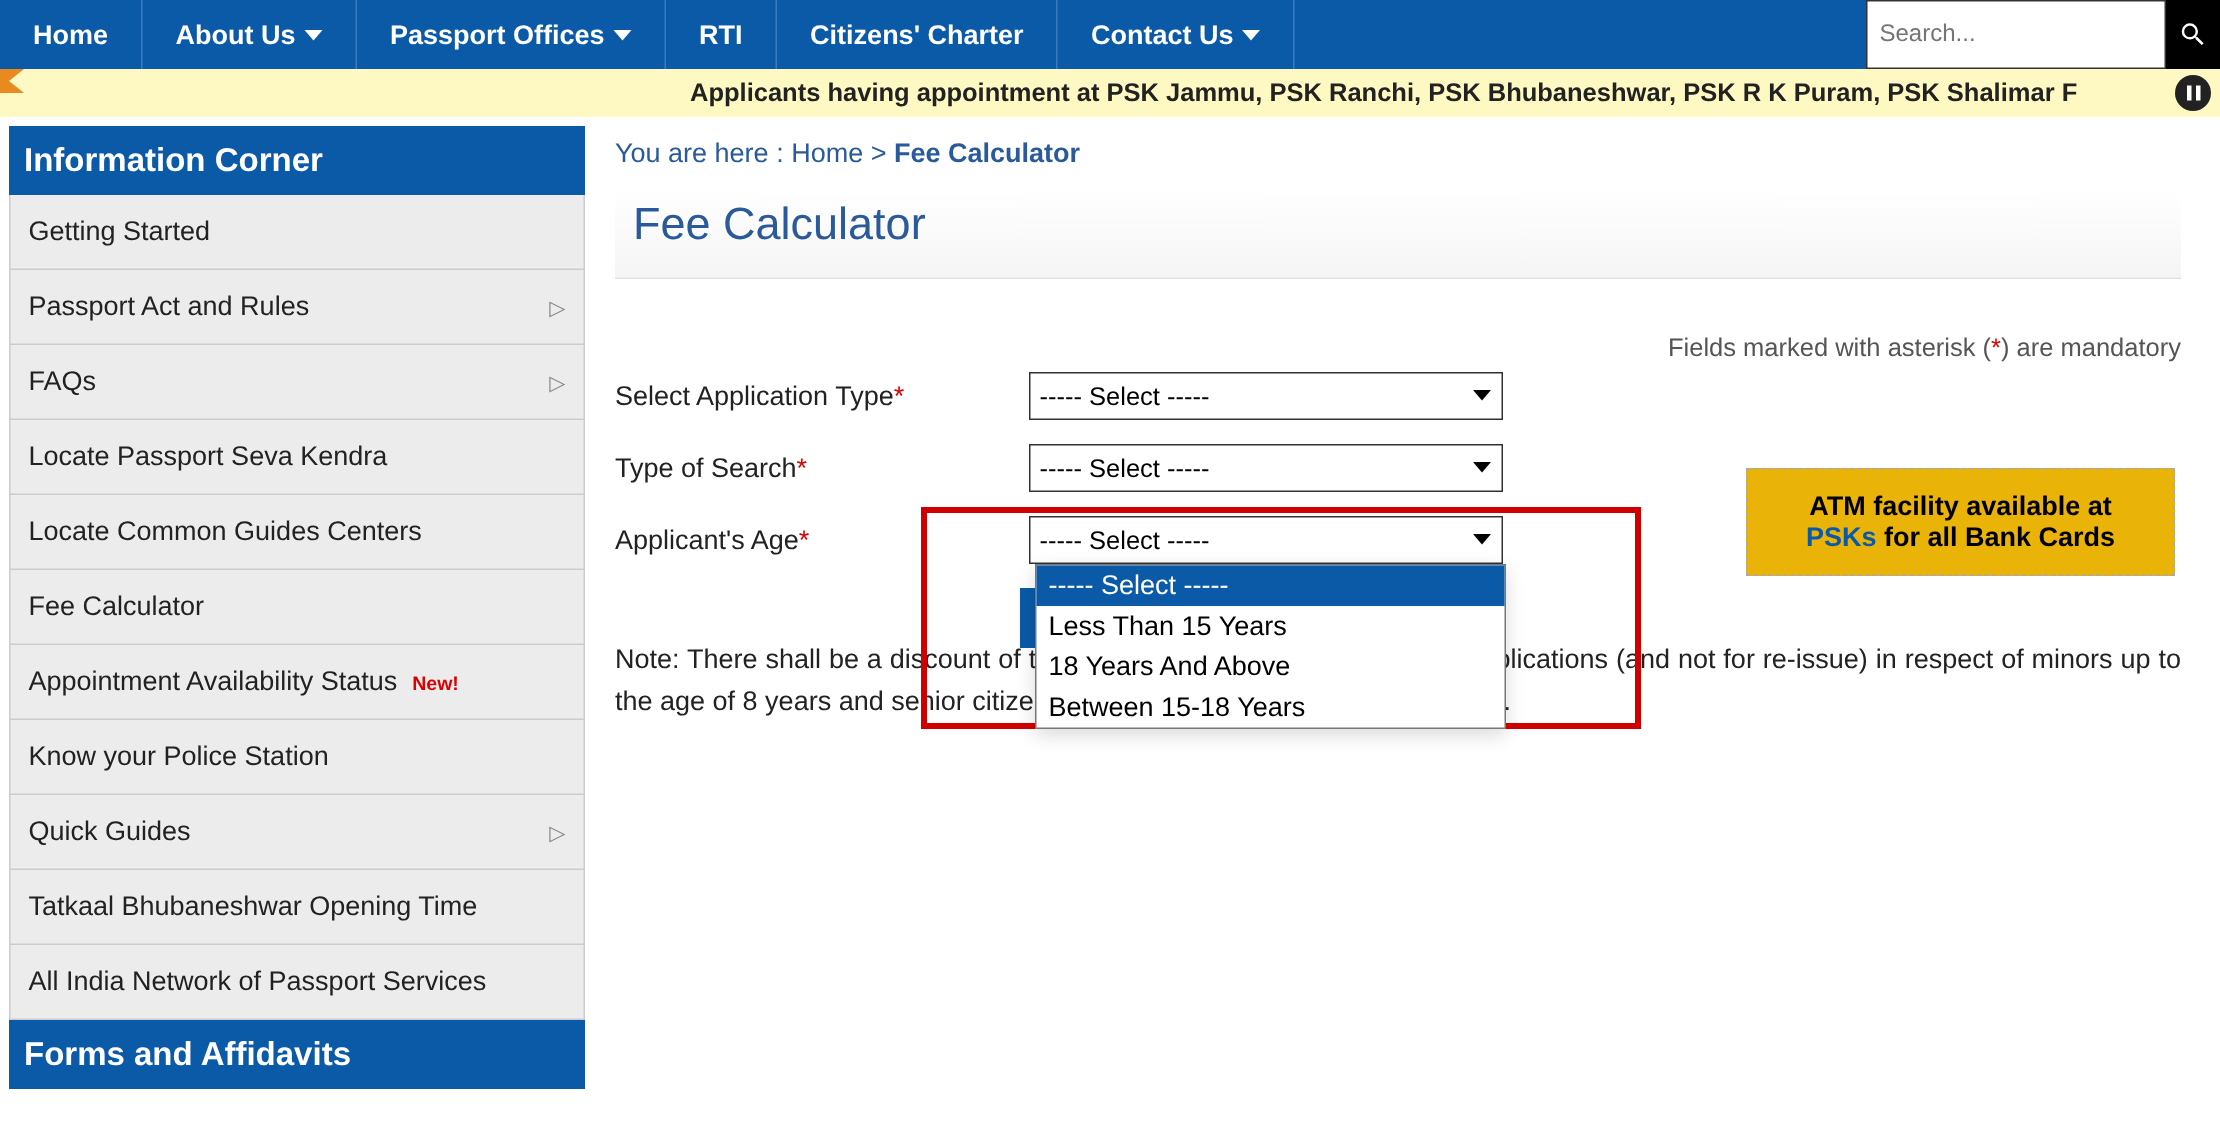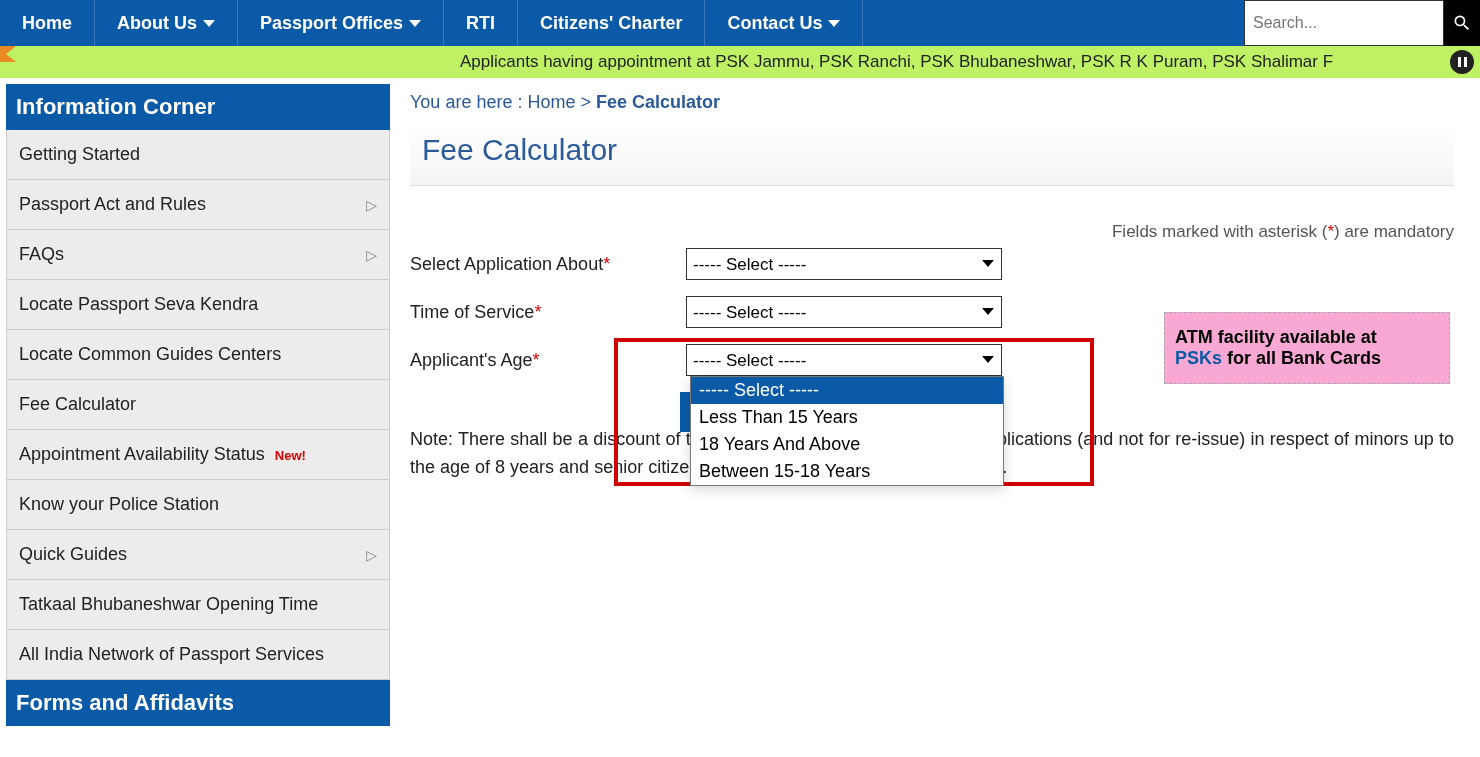--- a/index.html
+++ b/index.html
@@ -8,21 +8,21 @@
 
 .top-nav { display: flex; background: #0a5aa7; height: 46px; align-items: stretch; }
 .nav-item { color: #fff; font-weight: bold; font-size: 18px; display: flex; align-items: center; padding: 0 22px; border-right: 1px solid #3a7bc0; cursor: pointer; white-space: nowrap; }
 .nav-item .caret { margin-left: 6px; display: inline-block; width: 0; height: 0; border-left: 6px solid transparent; border-right: 6px solid transparent; border-top: 7px solid #fff; }
 .search-wrap { margin-left: auto; display: flex; align-items: stretch; }
 .search-input { width: 200px; border: 1px solid #333; padding: 4px 8px; font-size: 16px; margin-left: 30px; }
 .search-btn { width: 36px; background: #000; display: flex; align-items: center; justify-content: center; cursor: pointer; }
 .search-btn svg { width: 20px; height: 20px; fill: #fff; }
 
 
-.marquee-bar { background: #bef264; height: 32px; display: flex; align-items: center; overflow: hidden; position: relative; font-size: 17px; font-weight: normal; color: #222; padding-left: 10px; }
+.marquee-bar { background: #fef9c3; height: 32px; display: flex; align-items: center; overflow: hidden; position: relative; font-size: 17px; font-weight: bold; color: #222; padding-left: 10px; }
 .marquee-text { white-space: nowrap; position: absolute; left: 460px; }
 .pause-btn { position: absolute; right: 6px; width: 24px; height: 24px; border-radius: 50%; background: #222; display: flex; align-items: center; justify-content: center; cursor: pointer; }
 .pause-btn::before, .pause-btn::after { content: ""; width: 3px; height: 10px; background: #fff; margin: 0 1.5px; }
 .orange-tab { position: absolute; left: 0; top: 0; width: 0; height: 0; border-top: 8px solid #e88a1f; border-bottom: 8px solid #e88a1f; border-right: 10px solid transparent; border-left: 6px solid #e88a1f; }
 
 
 .layout { display: flex; padding: 6px; }
 .sidebar { width: 384px; margin-right: 20px; }
 .main { flex: 1; padding-right: 20px; }
 
@@ -40,21 +40,21 @@
 .mandatory-note { text-align: right; color: #555; font-size: 17px; margin-bottom: 6px; }
 .mandatory-note .ast { color: #d00; }
 
 .form-row { display: flex; align-items: center; margin-bottom: 16px; }
 .form-label { width: 276px; font-size: 18px; color: #222; }
 .form-label .ast { color: #d00; }
 .form-select { width: 316px; height: 32px; font-size: 17px; border: 1px solid #333; padding: 2px 28px 2px 6px; appearance: none; background: #fff; position: relative; }
 .select-wrap { position: relative; width: 316px; }
 .select-wrap::after { content: ""; position: absolute; right: 8px; top: 12px; width: 0; height: 0; border-left: 6px solid transparent; border-right: 6px solid transparent; border-top: 7px solid #000; pointer-events: none; }
 
-.atm-box { position: absolute; right: 24px; top: 228px; width: 286px; border: 1px dashed #aaa; background: #f9a8d4; padding: 14px 10px; font-size: 18px; }
+.atm-box { position: absolute; right: 24px; top: 228px; width: 286px; border: 1px dashed #aaa; background: #eab308; padding: 14px 10px; text-align: center; font-size: 18px; }
 .atm-box .psk { color: #0a5aa7; font-weight: bold; }
 
 .main-rel { position: relative; }
 
 
 .highlight-box { position: absolute; border: 4px solid #d10000; left: 614px; top: 338px; width: 480px; height: 148px; pointer-events: none; z-index: 5; }
 .dropdown-list { position: absolute; left: 690px; top: 376px; width: 314px; border: 1px solid #777; background: #fff; box-shadow: 0 4px 12px rgba(0,0,0,0.15); z-index: 10; }
 .dd-opt { padding: 3px 8px; font-size: 18px; cursor: pointer; }
 .dd-opt.sel { background: #0a5aa7; color: #fff; }
 
@@ -157,25 +157,25 @@
     <div class="mandatory-note">
       <span>Fields marked with asterisk (</span><span class="ast">*</span><span>) are mandatory</span>
     </div>
 
     <div class="atm-box">
       <div><b>ATM facility available at</b></div>
       <div><span class="psk">PSKs</span><b>  for all Bank Cards</b></div>
     </div>
 
     <div class="form-row">
-      <div class="form-label"><span>Select Application About</span><span class="ast">*</span></div>
+      <div class="form-label"><span>Select Application Type</span><span class="ast">*</span></div>
       <div class="select-wrap"><select class="form-select"><option>----- Select -----</option></select></div>
     </div>
     <div class="form-row">
-      <div class="form-label"><span>Time of Service</span><span class="ast">*</span></div>
+      <div class="form-label"><span>Type of Search</span><span class="ast">*</span></div>
       <div class="select-wrap"><select class="form-select"><option>----- Select -----</option></select></div>
     </div>
     <div class="form-row">
       <div class="form-label"><span>Applicant's Age</span><span class="ast">*</span></div>
       <div class="select-wrap"><select class="form-select"><option>----- Select -----</option></select></div>
     </div>
 
     <div class="note-block">
       <span class="nb">Note:</span><span> There shall be a discount of ten percent in passport fee for fresh applications (and not for re-issue) in respect of minors up to the age of 8 years and senior citizens (persons above the age of 60 years).</span>
     </div>

